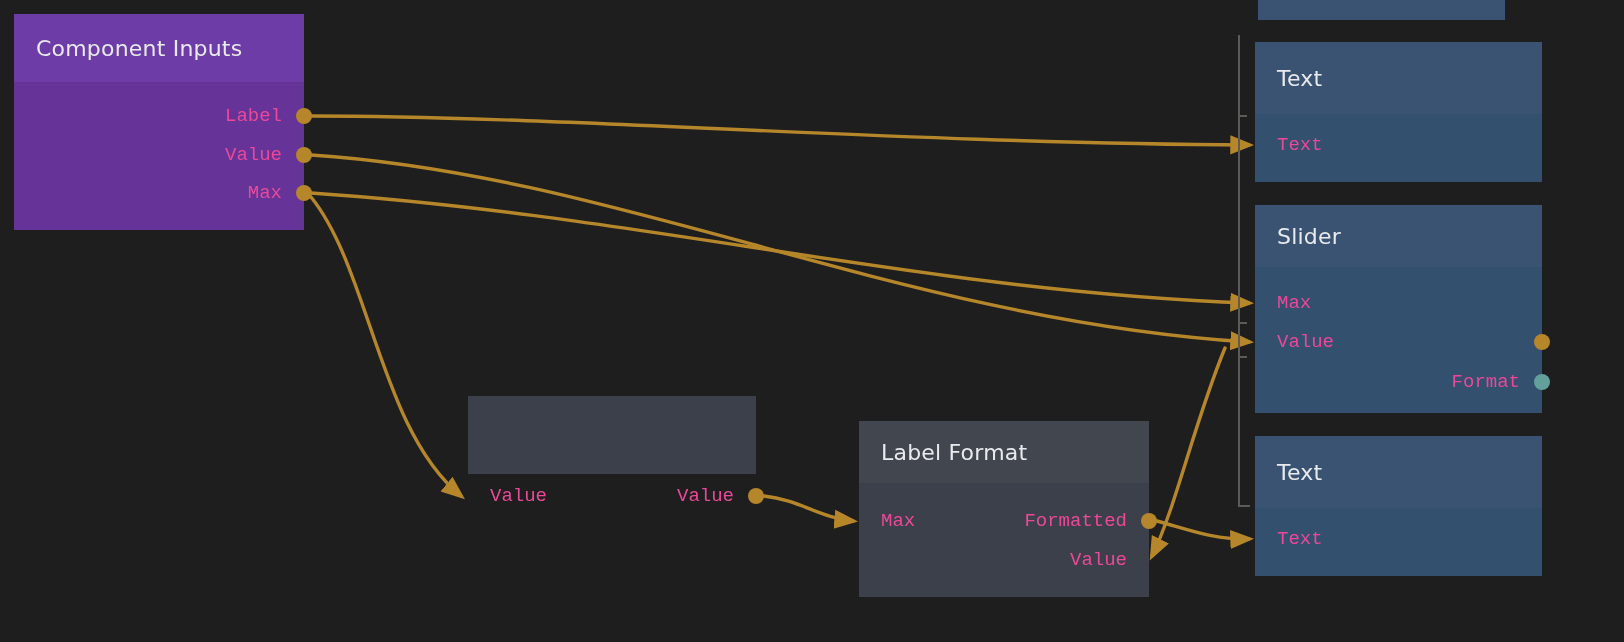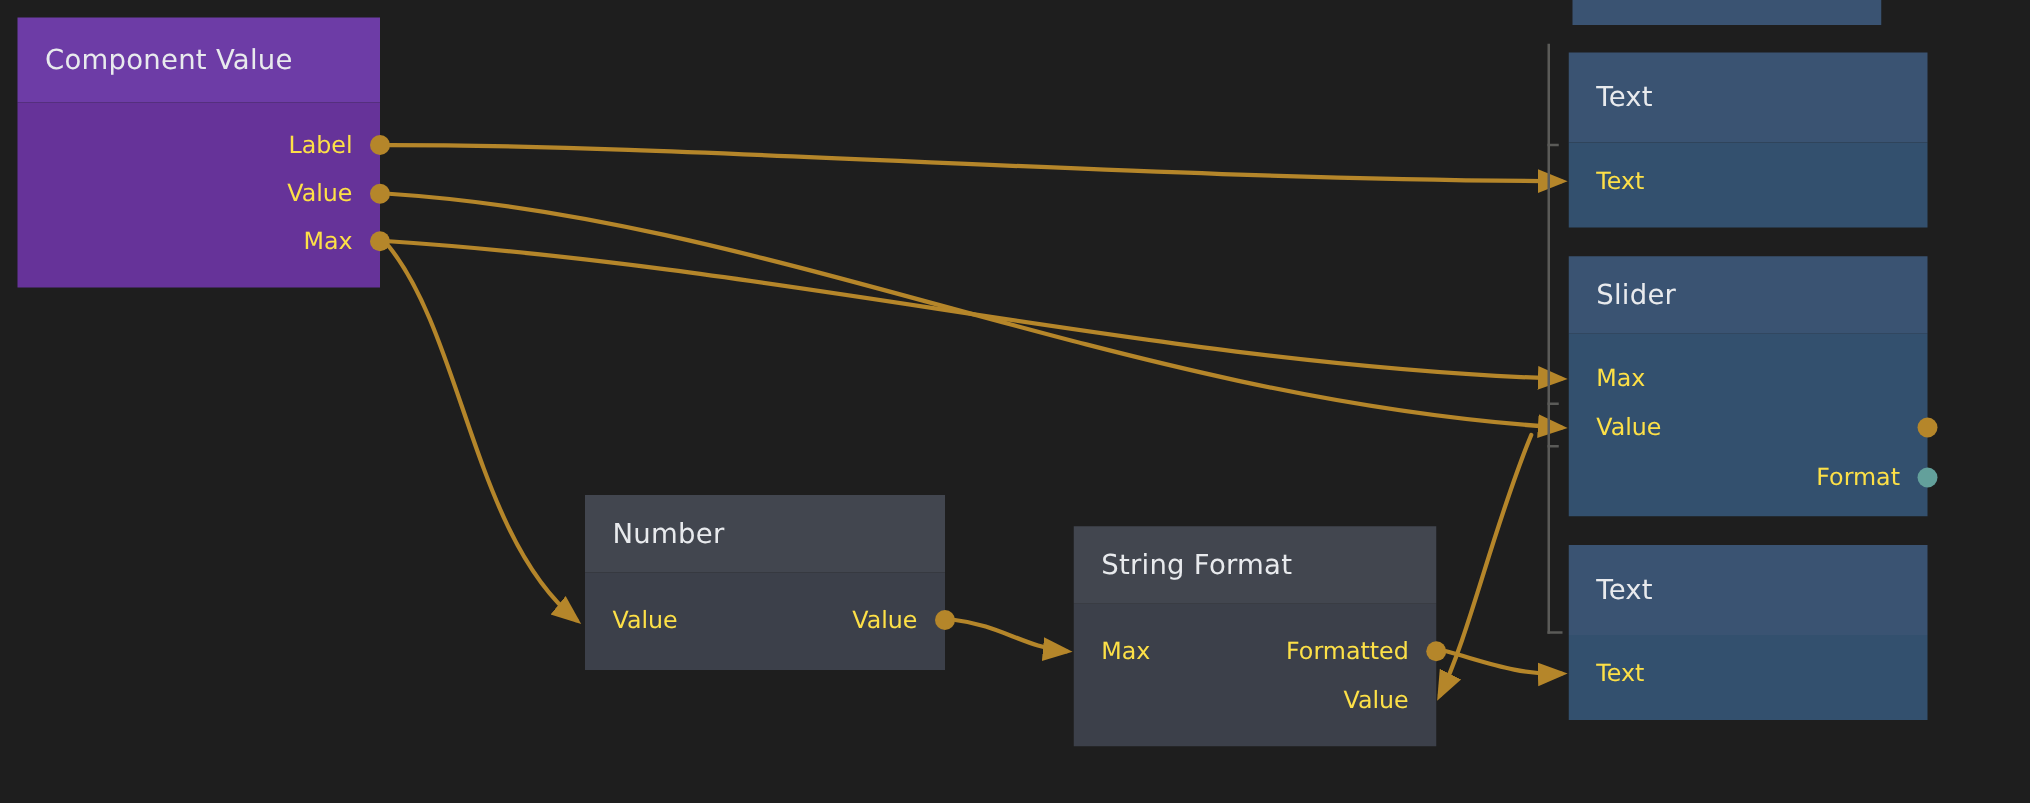--- a/index.html
+++ b/index.html
@@ -50,23 +50,24 @@
   .node.blue .node-body   { background: #33506e; }
   
   .node.gray .node-header { background: #42464f; }
   .node.gray .node-body   { background: #3c404a; }
 
   .port-row {
     position: absolute;
     height: 26px;
     display: flex;
     align-items: center;
-    color: #fde047;
+    color: #ec4899;
     font-size: 19px;
     white-space: nowrap;
+    font-family: Liberation Mono, monospace;
   }
   .port-row.in  { left: 22px; }
   .port-row.out { right: 22px; }
 
   .port-dot {
     position: absolute;
     width: 16px;
     height: 16px;
     border-radius: 50%;
     background: #b5862a;
@@ -108,21 +109,21 @@
         <path d="M 311 193 C 640 215, 930 292, 1249 303" marker-end="url(#arrow-gold)"></path>
         <path d="M 311 197 C 370 270, 380 430, 461 496" marker-end="url(#arrow-gold)"></path>
         <path d="M 764 496 C 800 500, 820 518, 853 521" marker-end="url(#arrow-gold)"></path>
         <path d="M 1157 521 C 1190 530, 1215 540, 1249 539" marker-end="url(#arrow-gold)"></path>
         <path d="M 1225 348 C 1195 420, 1175 510, 1152 556" marker-end="url(#arrow-gold)"></path>
       </g>
   </svg>
 
   <div id="node-layer">
       <div class="node purple" style="left: 14px; top: 14px; width: 290px; height: 216px;">
-        <div class="node-header" style="height: 68px;">Component Value</div>
+        <div class="node-header" style="height: 68px;">Component Inputs</div>
         <div class="node-body" style="height: 148px;"></div>
         <div class="port-row out" style="top: 89px;">Label</div>
         <div class="port-dot" style="left: 282px; top: 94px;"></div>
         <div class="port-row out" style="top: 128px;">Value</div>
         <div class="port-dot" style="left: 282px; top: 133px;"></div>
         <div class="port-row out" style="top: 166px;">Max</div>
         <div class="port-dot" style="left: 282px; top: 171px;"></div>
       </div>
       <div class="node blue" style="left: 1258px; top: -40px; width: 247px; height: 60px;">
         <div class="node-header" style="height: 60px;"></div>
@@ -141,28 +142,27 @@
         <div class="port-dot" style="left: 279px; top: 129px;"></div>
         <div class="port-row out" style="top: 164px;">Format</div>
         <div class="port-dot teal" style="left: 279px; top: 169px;"></div>
       </div>
       <div class="node blue" style="left: 1255px; top: 436px; width: 287px; height: 140px;">
         <div class="node-header" style="height: 72px;">Text</div>
         <div class="node-body" style="height: 68px;"></div>
         <div class="port-row in" style="top: 90px;">Text</div>
       </div>
       <div class="node gray" style="left: 468px; top: 396px; width: 288px; height: 140px;">
-        <div class="node-header" style="height: 62px;">Number</div>
         <div class="node-body" style="height: 78px;"></div>
         <div class="port-row in" style="top: 87px;">Value</div>
         <div class="port-row out" style="top: 87px;">Value</div>
         <div class="port-dot" style="left: 280px; top: 92px;"></div>
       </div>
       <div class="node gray" style="left: 859px; top: 421px; width: 290px; height: 176px;">
-        <div class="node-header" style="height: 62px;">String Format</div>
+        <div class="node-header" style="height: 62px;">Label Format</div>
         <div class="node-body" style="height: 114px;"></div>
         <div class="port-row in" style="top: 87px;">Max</div>
         <div class="port-row out" style="top: 126px;">Value</div>
         <div class="port-row out" style="top: 87px;">Formatted</div>
         <div class="port-dot" style="left: 282px; top: 92px;"></div>
       </div>
     </div>
 
   <div class="sel-bracket" style="left: 1238px; top: 35px; width: 2px; height: 472px; background: transparent;">
     <div class="vbar" style="background: rgb(91, 91, 88);"></div>

